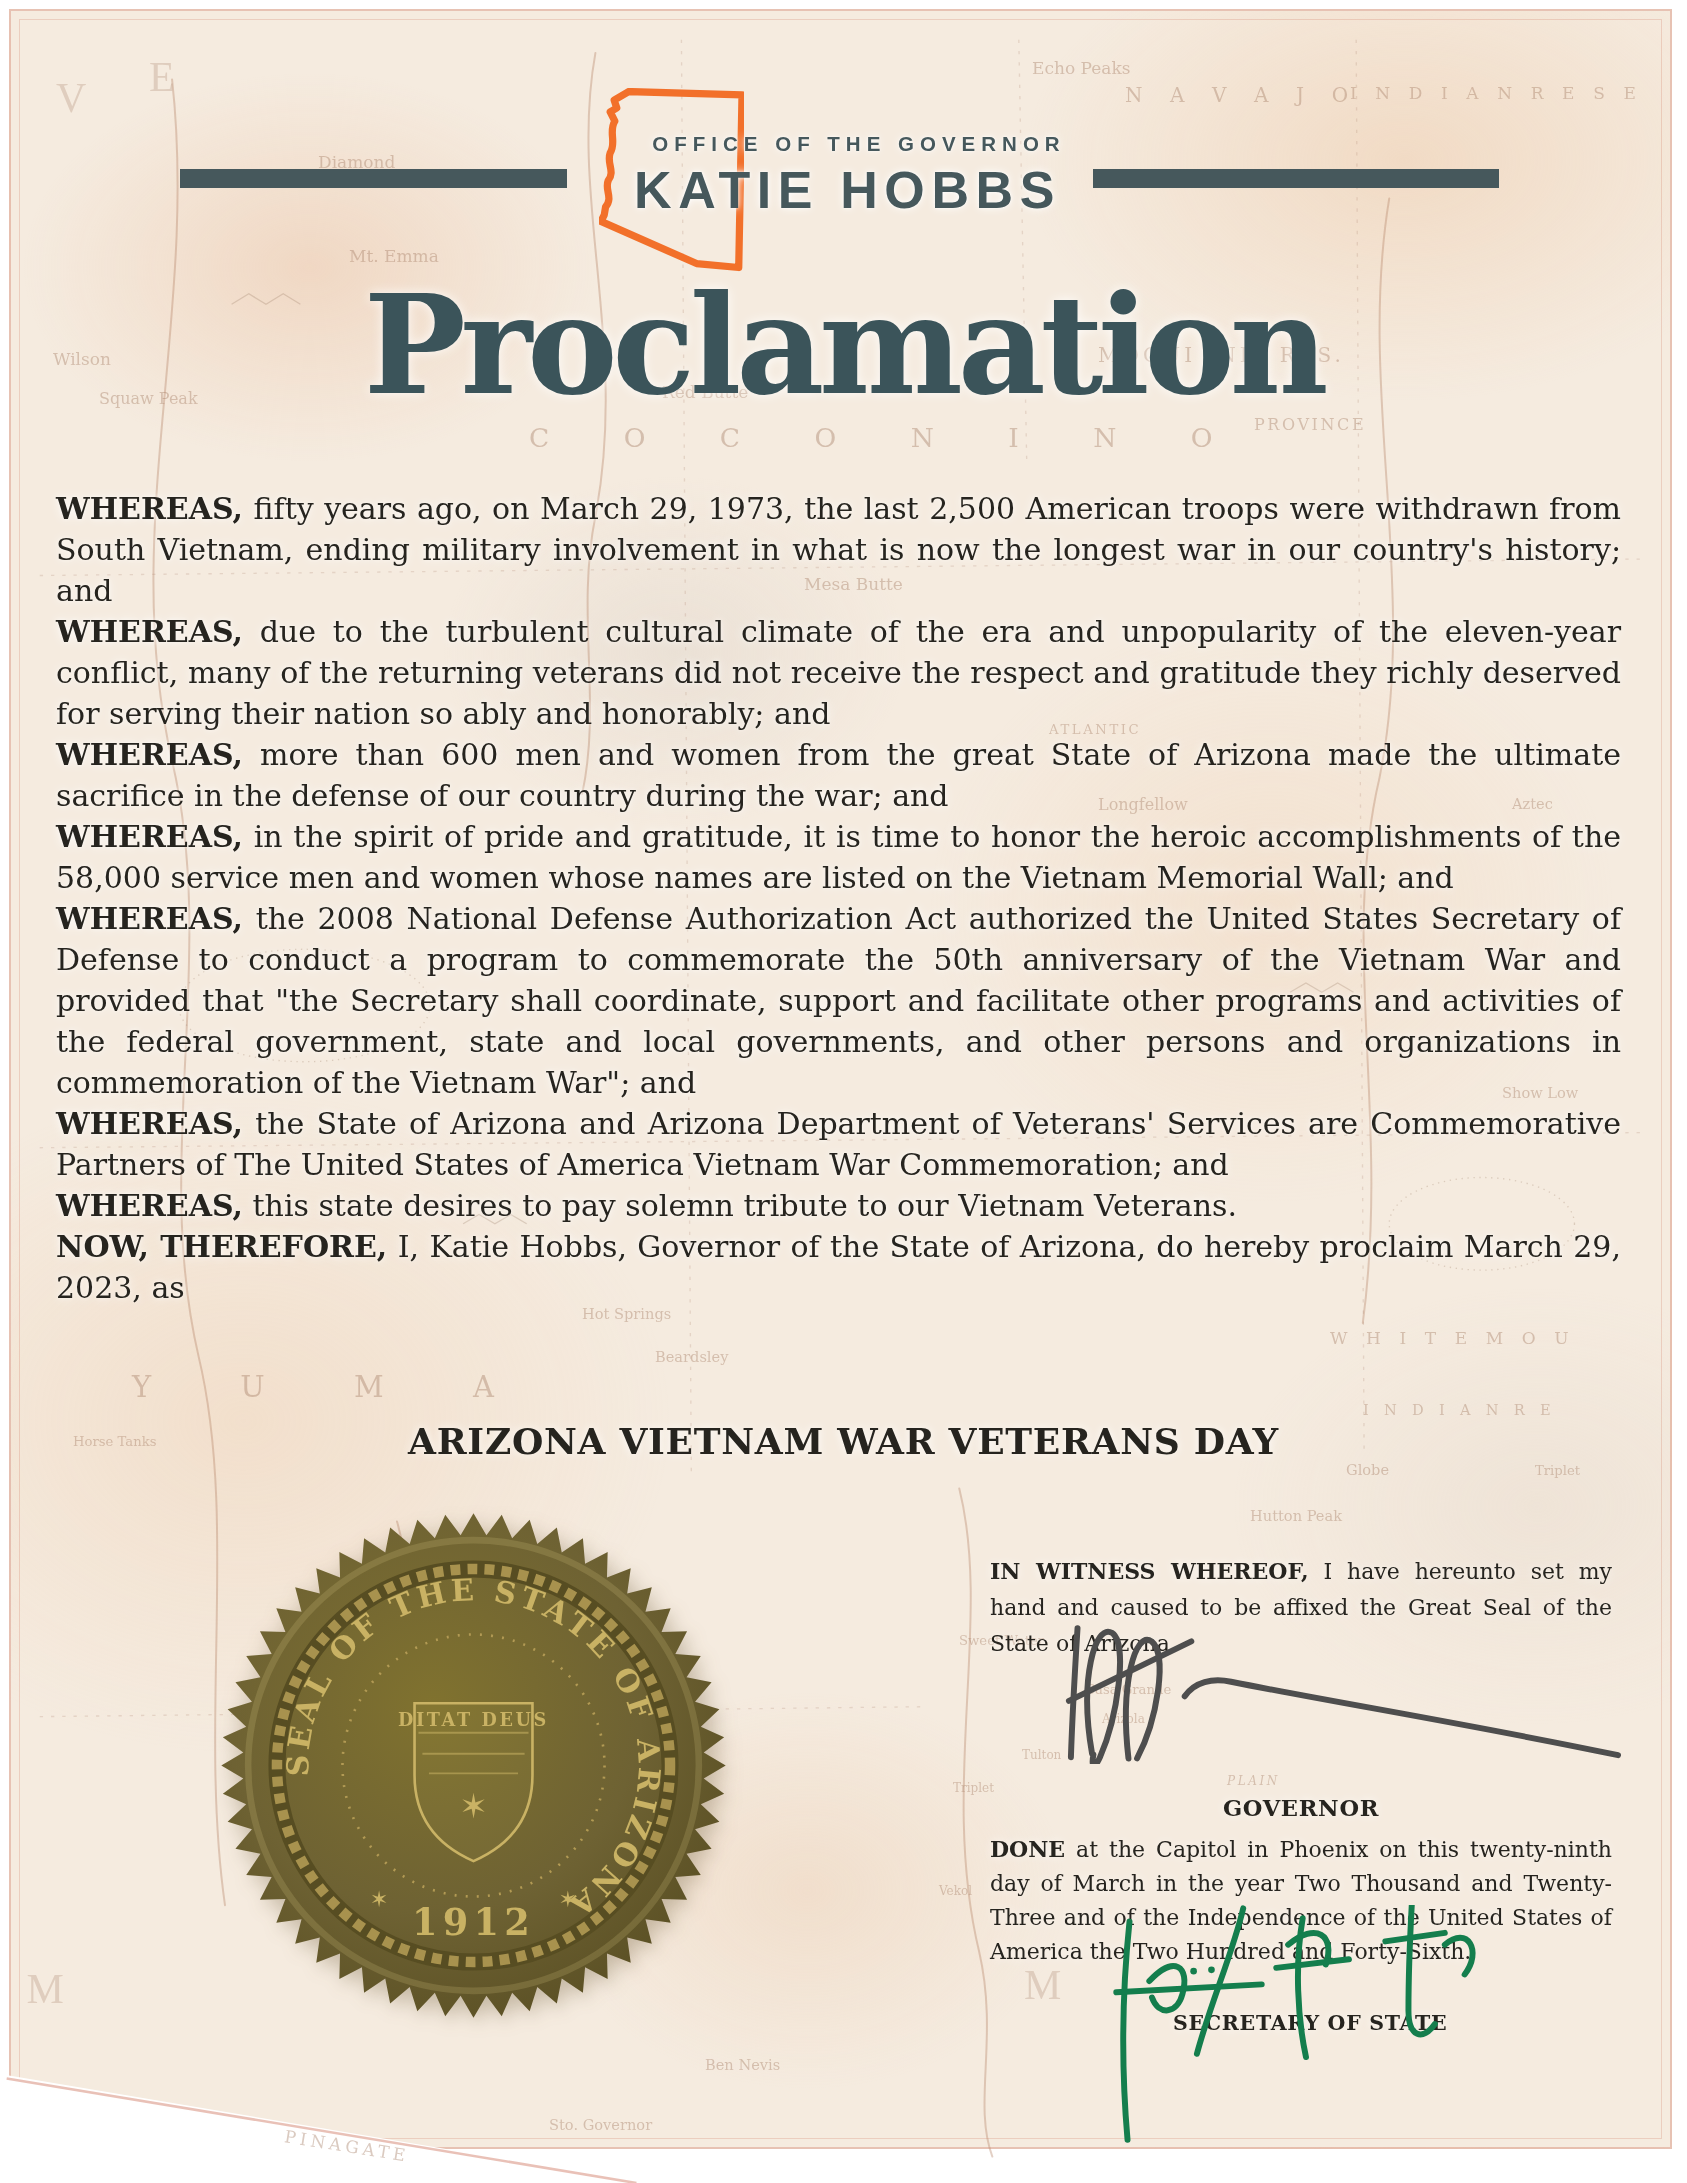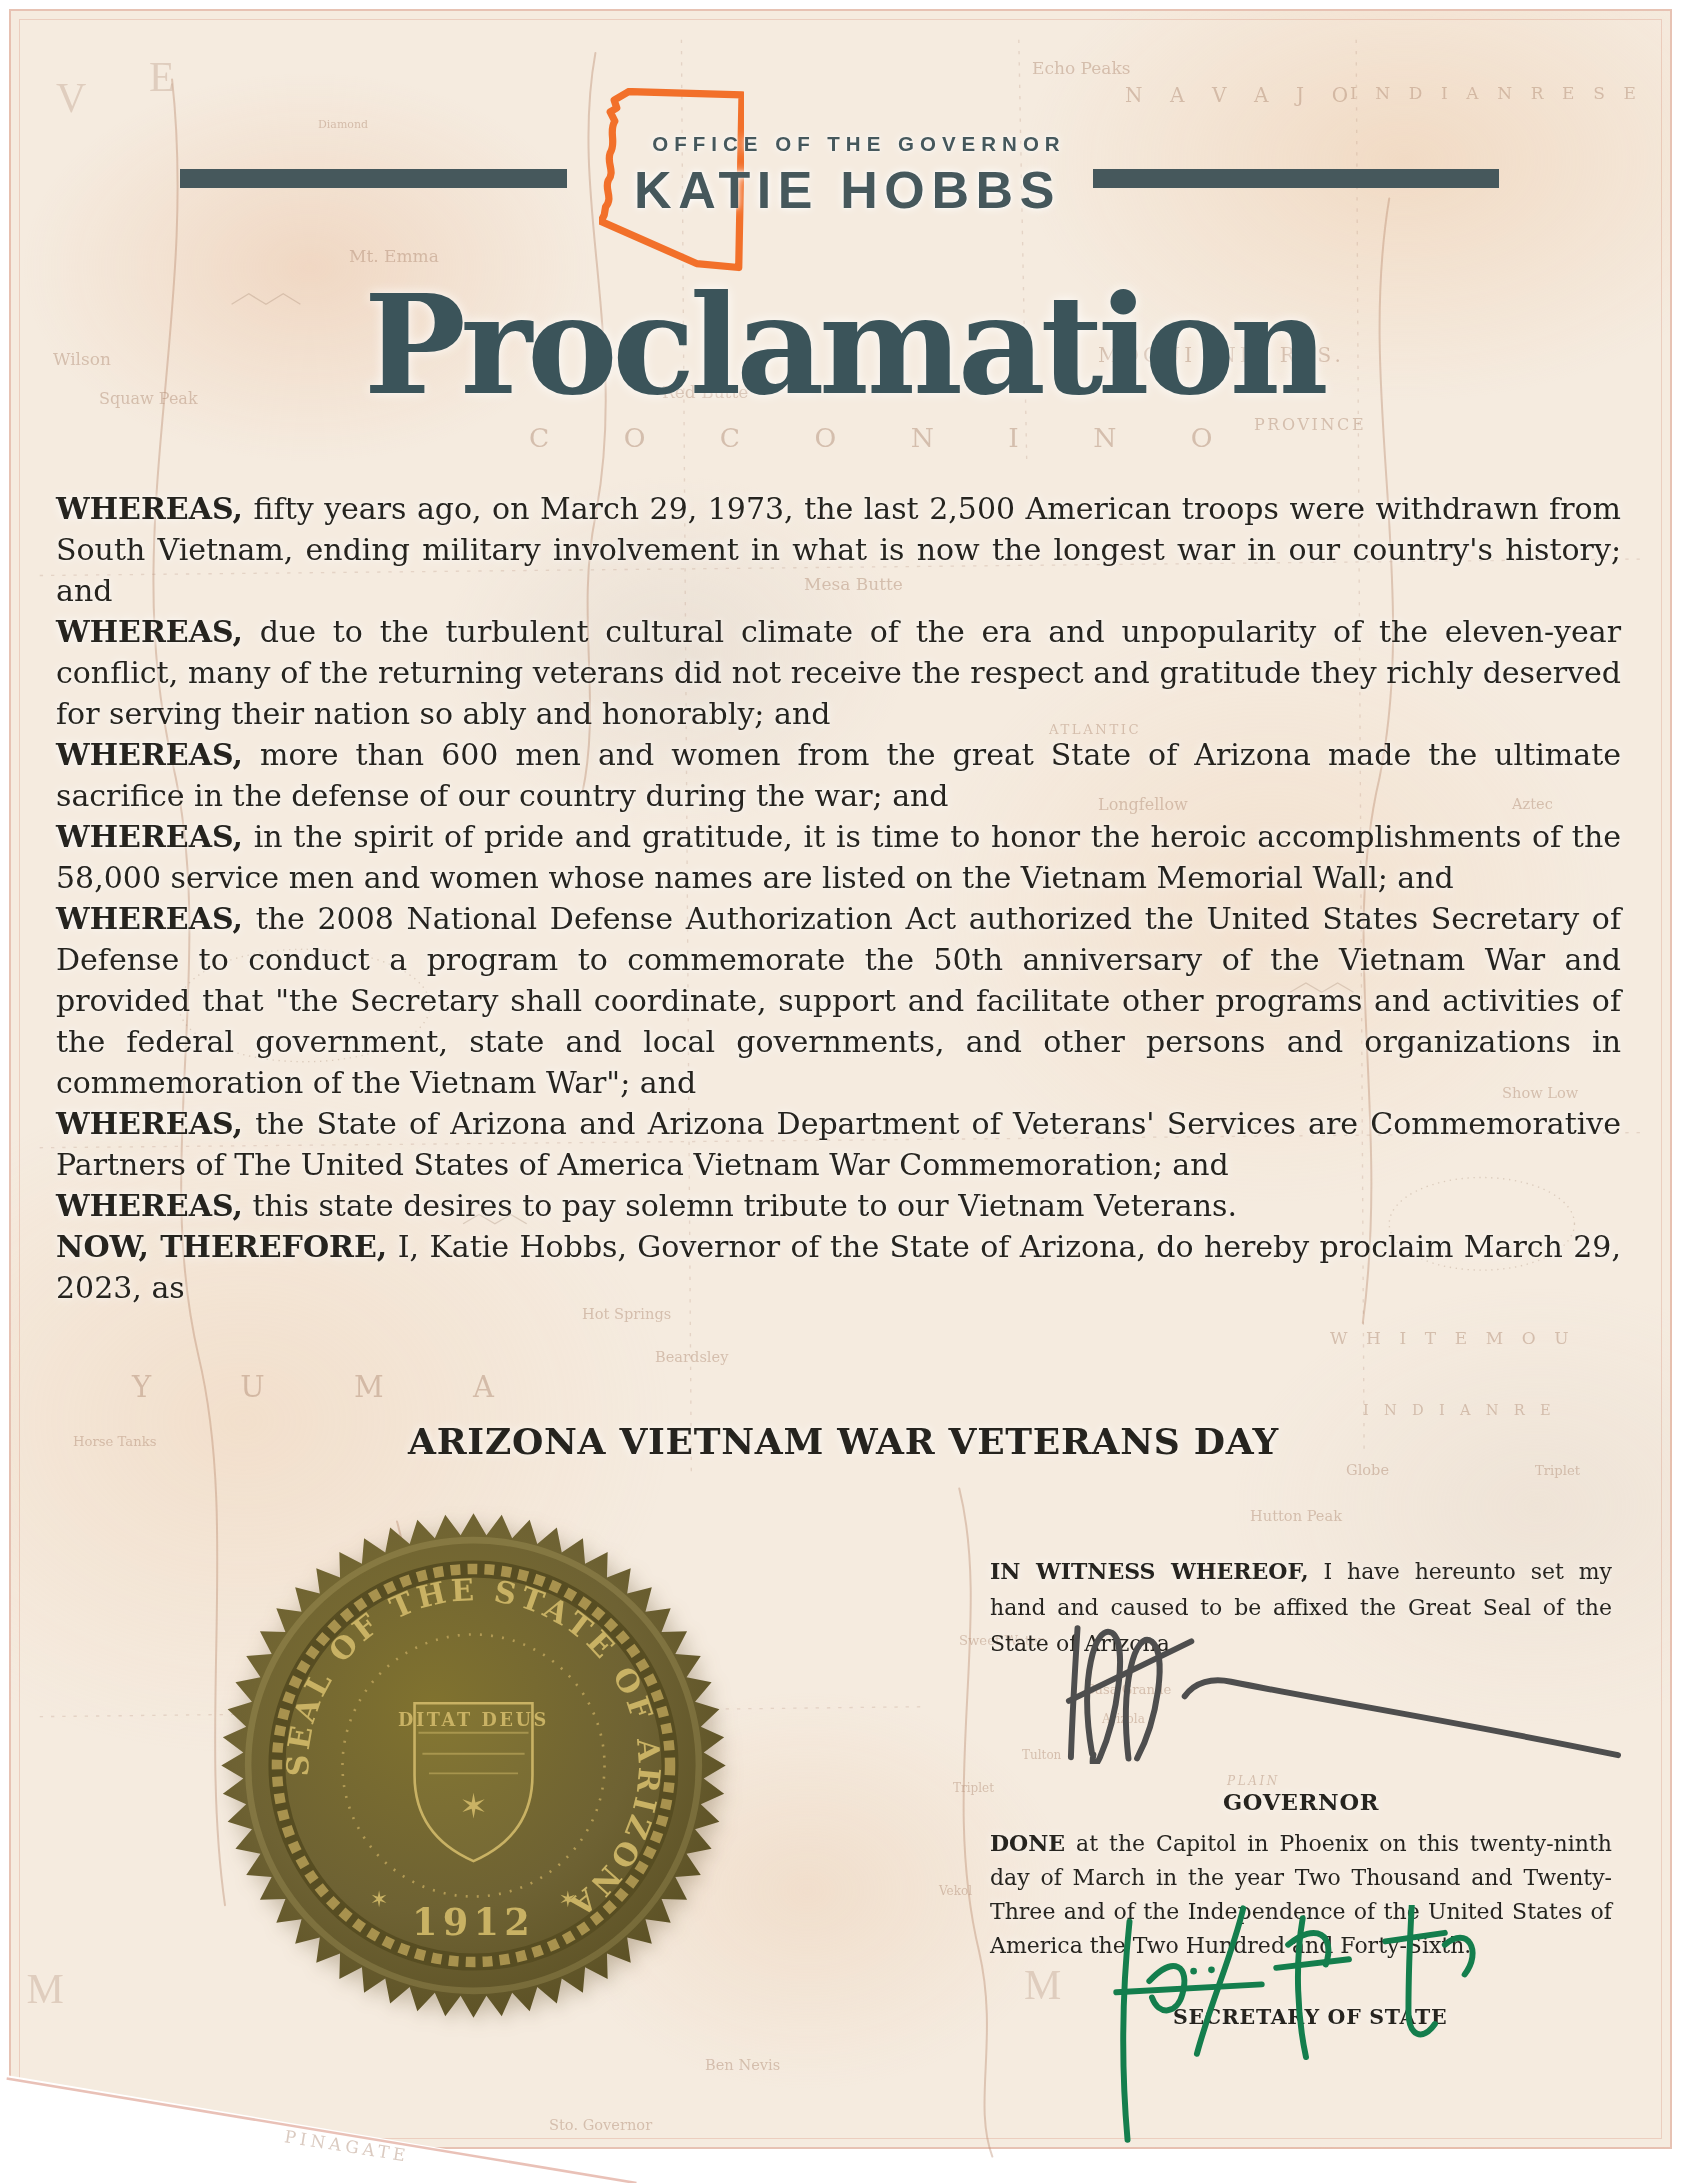--- a/index.html
+++ b/index.html
@@ -70,21 +70,21 @@
   
   .seal{position:absolute;left:218px;top:1510px;width:511px;height:511px;
     filter:drop-shadow(4px 6.6px 9.3px rgba(90,70,30,.30));}
 
   
   .right-col{position:absolute;left:984px;top:1547px;width:634px;font-size:22px;
     line-height:36px;color:var(--body-ink);
     text-shadow:0 0 9.3px rgba(255,255,255,.85);}
   .right-col p{text-align:justify;margin:6px;}
   .sig-space{height:116px;}
-  .governor-label{text-align:center;font-weight:bold;font-size:22.5px;letter-spacing:0.7px;}
+  .governor-label{text-align:center;font-weight:bold;font-size:22.5px;letter-spacing:0.7px;margin-top:6px;}
   .done-block{line-height:34px;margin-top:8px;}
   .attest-label{font-weight:bold;font-style:italic;font-size:24.5px;margin-top:9.3px;}
   .secretary-label{font-weight:bold;font-size:20.5px;letter-spacing:0.7px;margin-top:36px;margin-left:189px;}
 
   .sig-governor{position:absolute;left:1059px;top:1618px;width:569px;height:146px;}
   .sig-secretary{position:absolute;left:1111px;top:1905px;width:390px;height:248px;}
 </style>
 </head>
 <body>
 
@@ -121,21 +121,21 @@
 
   <div>
     <span class="map-label" style="left:1032px;top:58px;font-size:17px">Echo Peaks</span>
     <span class="map-label" style="left:1125px;top:83px;font-size:20px;letter-spacing:10.6px">N A V A J O</span>
     <span class="map-label" style="left:1350px;top:83px;font-size:17px;letter-spacing:6.6px">I N D I A N   R E S E</span>
     <span class="map-label" style="left:1098px;top:343px;font-size:20px;letter-spacing:4px">MOQUI IND. RES.</span>
     <span class="map-label" style="left:1254px;top:415px;font-size:16px;letter-spacing:2.6px">PROVINCE</span>
     <span class="map-label" style="left:529px;top:422px;font-size:26.5px;letter-spacing:33px">C O C O N I N O</span>
     <span class="map-label" style="left:662px;top:382px;font-size:17px">Red Butte</span>
     <span class="map-label" style="left:349px;top:246px;font-size:17px">Mt. Emma</span>
-    <span class="map-label" style="left:318px;top:118px;font-size:11px">Diamond</span>
+    <span class="map-label" style="left:318px;top:152px;font-size:17px">Diamond</span>
     <span class="map-label" style="left:53px;top:349px;font-size:17px">Wilson</span>
     <span class="map-label" style="left:99px;top:389px;font-size:16px">Squaw Peak</span>
     <span class="map-label" style="left:804px;top:574px;font-size:17px">Mesa Butte</span>
     <span class="map-label" style="left:1049px;top:722px;font-size:13.2px;letter-spacing:2.6px">ATLANTIC</span>
     <span class="map-label" style="left:1098px;top:795px;font-size:16px">Longfellow</span>
     <span class="map-label" style="left:1512px;top:795px;font-size:14.6px">Aztec</span>
     <span class="map-label" style="left:1502px;top:1084px;font-size:14.6px">Show Low</span>
     <span class="map-label" style="left:1330px;top:1328px;font-size:17px;letter-spacing:6.6px">W H I T E   M O U</span>
     <span class="map-label" style="left:1363px;top:1401px;font-size:14.6px;letter-spacing:5.3px">I N D I A N   R E</span>
     <span class="map-label" style="left:1346px;top:1461px;font-size:14.6px">Globe</span>

